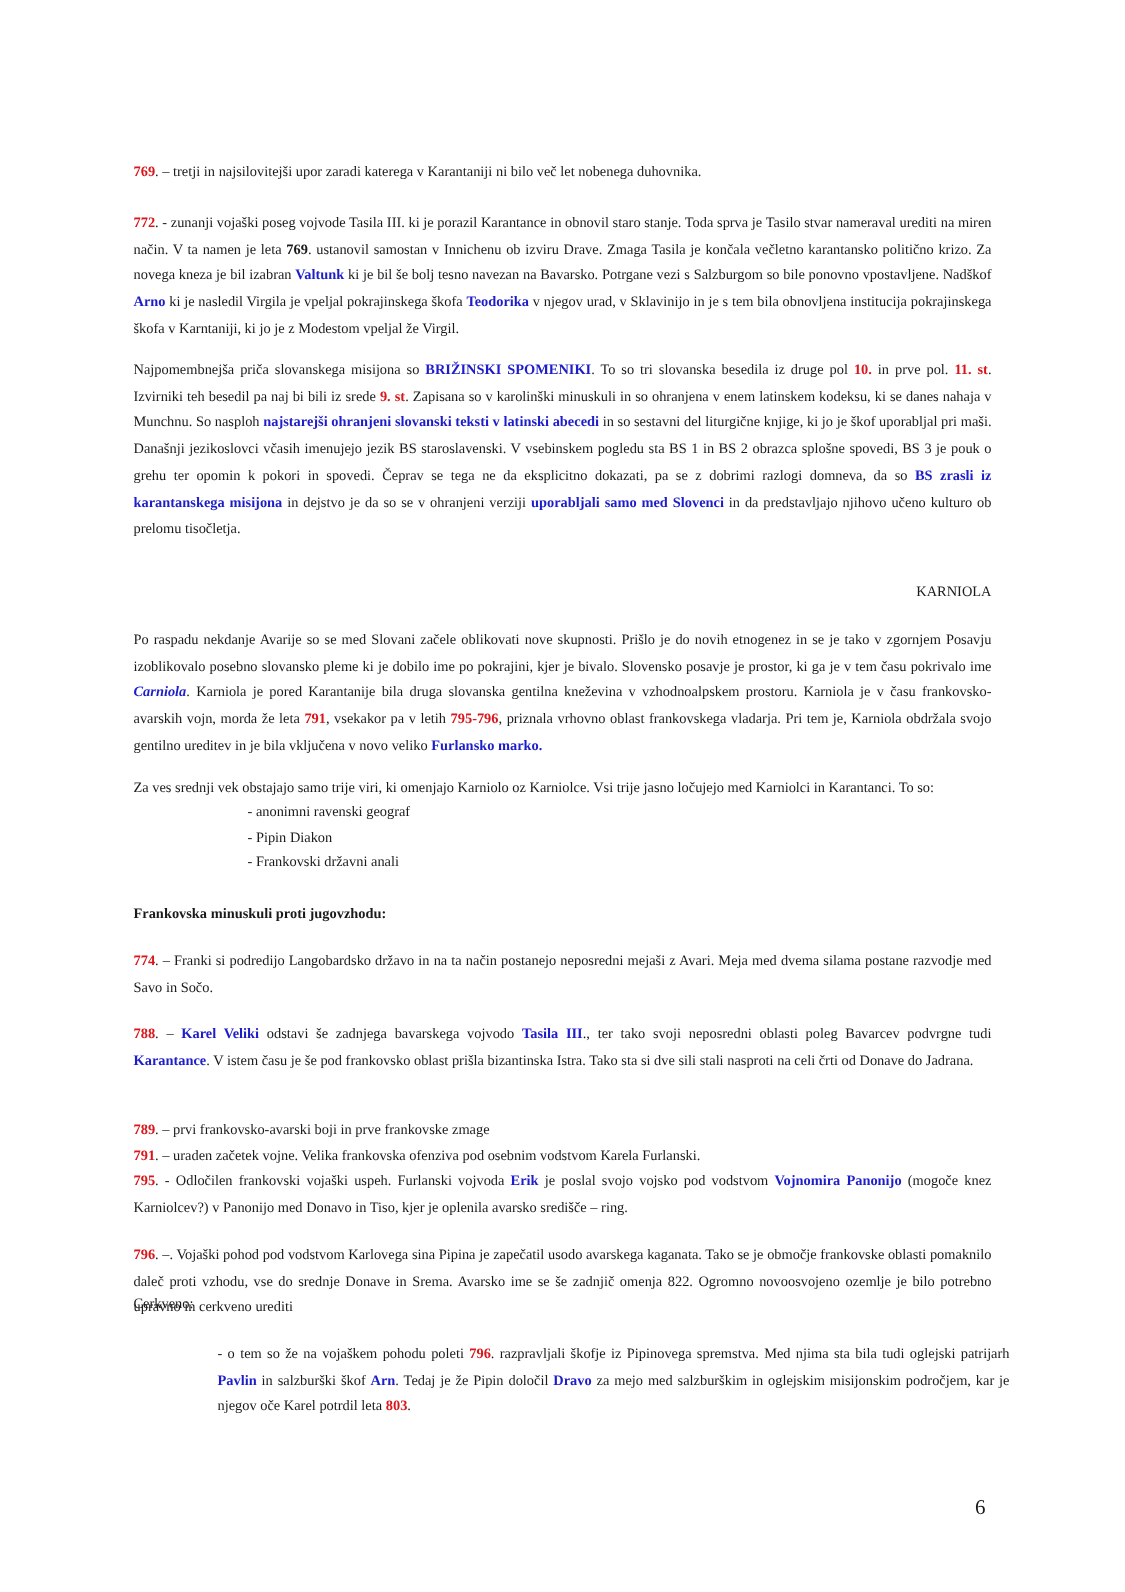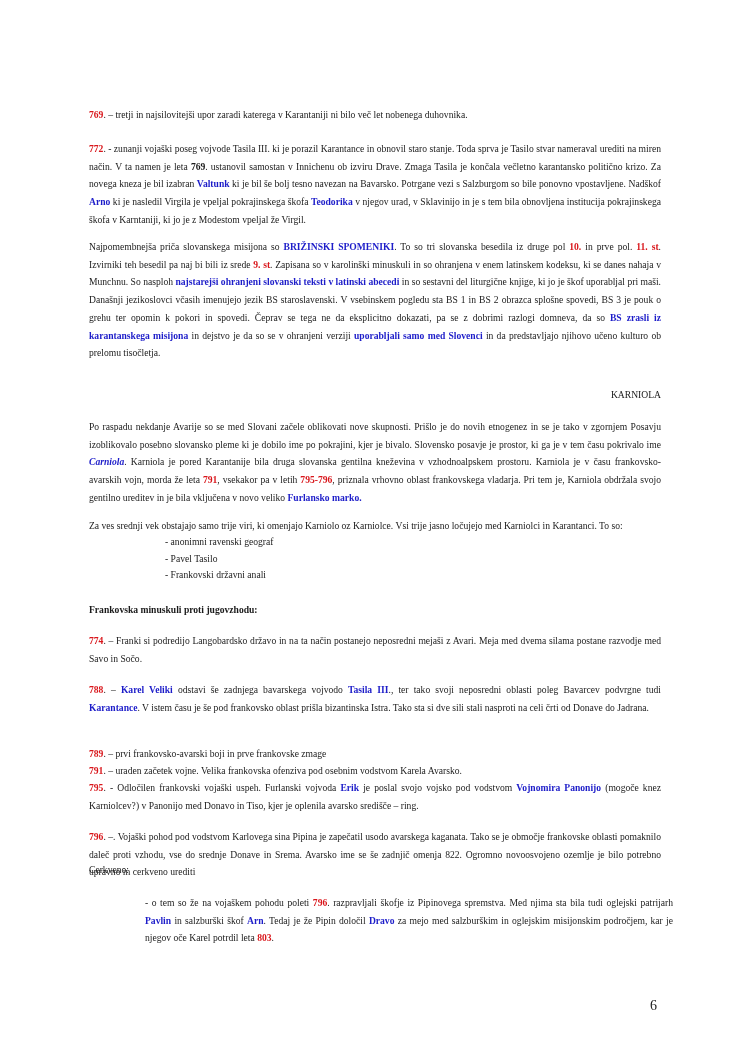--- a/index.html
+++ b/index.html
@@ -27,31 +27,31 @@
   <p class="para" style="top:140px"><span class="r">772</span><span>. - zunanji vojaški poseg vojvode Tasila III. ki je porazil Karantance in obnovil staro stanje. Toda sprva je Tasilo stvar nameraval urediti na miren način. V ta namen je leta </span><span class="k">769</span><span>. ustanovil samostan v Innichenu ob izviru Drave. Zmaga Tasila je končala večletno karantansko politično krizo. Za novega kneza je bil izabran </span><span class="b">Valtunk</span><span> ki je bil še bolj tesno navezan na Bavarsko.  Potrgane vezi s Salzburgom so bile ponovno vpostavljene. Nadškof </span><span class="b">Arno</span><span> ki je nasledil Virgila je vpeljal pokrajinskega škofa </span><span class="b">Teodorika</span><span> v njegov urad, v Sklavinijo in je s tem bila obnovljena institucija pokrajinskega škofa v Karntaniji, ki jo je z Modestom vpeljal že Virgil.</span></p>
 
   <p class="para" style="top:238px"><span>Najpomembnejša priča slovanskega misijona so </span><span class="b">BRIŽINSKI SPOMENIKI</span><span>. To so tri slovanska besedila iz druge pol </span><span class="r">10.</span><span> in prve pol. </span><span class="r">11. st</span><span>. Izvirniki teh besedil pa naj bi bili iz srede </span><span class="r">9. st</span><span>. Zapisana so v karolinški minuskuli in so ohranjena v enem latinskem kodeksu, ki se danes nahaja v Munchnu. So nasploh </span><span class="b">najstarejši ohranjeni slovanski teksti v latinski abecedi</span><span> in so sestavni del liturgične knjige, ki jo je škof uporabljal pri maši. Današnji jezikoslovci včasih imenujejo jezik BS staroslavenski. V vsebinskem pogledu sta BS 1 in BS 2 obrazca splošne spovedi, BS 3 je pouk o grehu ter opomin k pokori in spovedi. Čeprav se tega ne da eksplicitno dokazati, pa se z dobrimi razlogi domneva, da so </span><span class="b">BS zrasli iz karantanskega misijona</span><span> in dejstvo je da so se v ohranjeni verziji </span><span class="b">uporabljali samo med Slovenci</span><span> in da predstavljajo njihovo učeno kulturo ob prelomu tisočletja.</span></p>
 
   <div class="heading" style="top:386px">KARNIOLA</div>
 
   <p class="para" style="top:418px"><span>Po raspadu nekdanje Avarije so se med Slovani začele oblikovati nove skupnosti. Prišlo je do novih etnogenez in se je tako v zgornjem Posavju izoblikovalo posebno slovansko pleme ki je dobilo ime po pokrajini, kjer je bivalo. Slovensko posavje je prostor, ki ga je v tem času pokrivalo ime </span><span class="bi">Carniola</span><span>. Karniola je pored Karantanije bila druga slovanska gentilna kneževina v vzhodnoalpskem prostoru. Karniola je v času frankovsko-avarskih vojn, morda že leta </span><span class="r">791</span><span>, vsekakor pa v letih </span><span class="r">795-796</span><span>, priznala vrhovno oblast frankovskega vladarja. Pri tem je, Karniola obdržala svojo gentilno ureditev in je bila vključena v novo veliko </span><span class="b">Furlansko marko.</span></p>
 
   <p class="para" style="top:517px">Za ves srednji vek obstajajo samo trije viri, ki omenjajo Karniolo oz Karniolce. Vsi trije jasno ločujejo med Karniolci in Karantanci. To so:</p>
   <div class="li" style="top:533px">- anonimni ravenski geograf</div>
-  <div class="li" style="top:550px">- Pavel Tasilo</div>
+  <div class="li" style="top:550px">- Pipin Diakon</div>
   <div class="li" style="top:566px">- Frankovski državni anali</div>
 
   <div class="subhead" style="top:601px">Frankovska minuskuli proti jugovzhodu:</div>
 
   <p class="para" style="top:632px"><span class="r">774</span><span>. – Franki si podredijo Langobardsko državo in na ta način postanejo neposredni mejaši z Avari. Meja med dvema silama postane razvodje med Savo in Sočo.</span></p>
 
   <p class="para" style="top:681px"><span class="r">788</span><span>. – </span><span class="b">Karel Veliki</span><span> odstavi še zadnjega bavarskega vojvodo </span><span class="b">Tasila III</span><span>., ter tako svoji neposredni oblasti poleg Bavarcev podvrgne tudi </span><span class="b">Karantance</span><span>. V istem času je še pod frankovsko oblast prišla bizantinska Istra. Tako sta si dve sili stali nasproti na celi črti od Donave do Jadrana.</span></p>
 
   <p class="para" style="top:745px"><span class="r">789</span><span>. –  prvi frankovsko-avarski boji in prve frankovske zmage</span></p>
-  <p class="para" style="top:762px"><span class="r">791</span><span>. – uraden začetek vojne. Velika frankovska ofenziva pod osebnim vodstvom Karela Avarsko.</span></p>
+  <p class="para" style="top:762px"><span class="r">791</span><span>. – uraden začetek vojne. Velika frankovska ofenziva pod osebnim vodstvom Karela Furlanski.</span></p>
   <p class="para" style="top:779px"><span class="r">795</span><span>. -  Odločilen frankovski vojaški uspeh. Furlanski vojvoda </span><span class="b">Erik</span><span> je poslal svojo vojsko pod vodstvom </span><span class="b">Vojnomira Panonijo</span><span> (mogoče knez Karniolcev?) v Panonijo med Donavo in Tiso, kjer je oplenila avarsko središče – ring.</span></p>
 
   <p class="para" style="top:828px"><span class="r">796</span><span>. –. Vojaški pohod pod vodstvom Karlovega sina Pipina je zapečatil usodo avarskega kaganata. Tako se je območje frankovske oblasti pomaknilo daleč proti vzhodu, vse do srednje Donave in Srema. Avarsko ime se še zadnjič omenja 822. Ogromno novoosvojeno ozemlje je bilo potrebno upravno in cerkveno urediti</span></p>
   <div class="subhead" style="top:861px; font-weight:normal">Cerkveno:</div>
   <p class="indent" style="top:894px"><span>- o tem so že na vojaškem pohodu poleti  </span><span class="r">796</span><span>. razpravljali škofje iz Pipinovega spremstva. Med njima sta bila tudi oglejski patrijarh </span><span class="b">Pavlin</span><span> in salzburški škof </span><span class="b">Arn</span><span>. Tedaj je že Pipin določil </span><span class="b">Dravo</span><span> za mejo med salzburškim in oglejskim misijonskim področjem, kar je njegov oče Karel potrdil leta </span><span class="r">803</span><span>.</span></p>
 </div>
 
 <div class="pagenum">6</div>
 
 </body></html>

